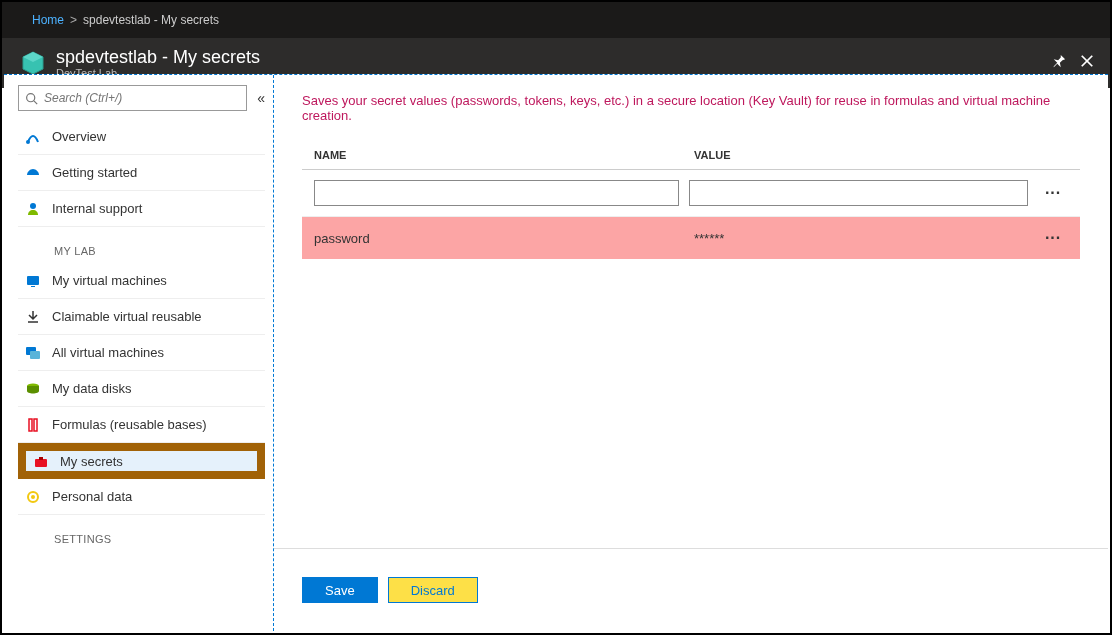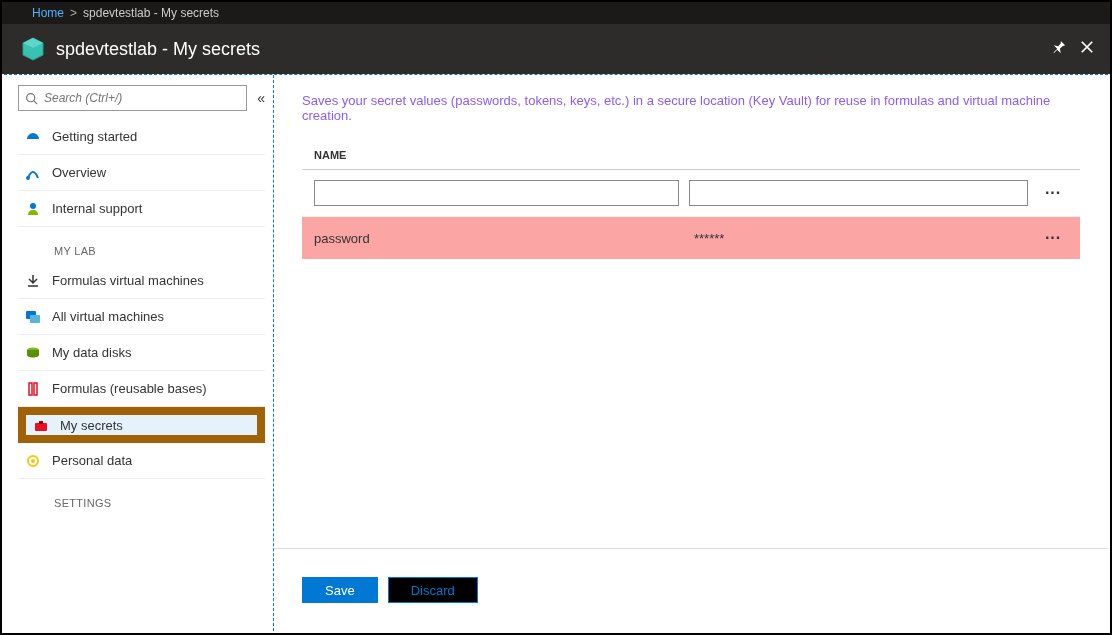--- a/index.html
+++ b/index.html
@@ -1,19 +1,19 @@
 <!DOCTYPE html>
 <html><head>
 <meta charset="utf-8">
 <style>
 * { box-sizing: border-box; margin: 0; padding: 0; font-family: "Segoe UI", Arial, sans-serif; }
 body { width: 1112px; height: 635px; background: #fff; border: 2px solid #000; overflow: hidden; position: relative; }
 
 
-.breadcrumb { background: #1b1a19; color: #ccc; font-size: 12px; padding: 4px 0 4px 30px; height: 22px; display: flex; align-items: center; }
+.breadcrumb { background: #1b1a19; color: #ccc; font-size: 12px; padding: 4px 0 4px 30px; height: 36px; display: flex; align-items: center; }
 .breadcrumb a { color: #4db2ff; text-decoration: none; }
 .breadcrumb span.sep { margin: 0 6px; color: #aaa; }
 
 
 .header { background: #2d2c2b; color: #fff; height: 50px; display: flex; align-items: center; padding: 0 16px 0 18px; }
 .header-icon { width: 26px; height: 26px; margin-right: 10px; display: flex; align-items: center; justify-content: center; }
 .header-titles { flex: 1; }
 .header-title { font-size: 18px; font-weight: 400; line-height: 20px; }
 .header-sub { font-size: 11px; color: #bbb; }
 .header-actions { display: flex; gap: 14px; align-items: center; }
@@ -29,56 +29,57 @@
 .search-box svg { margin-right: 6px; flex-shrink: 0; }
 .collapse-btn { margin-left: 10px; font-size: 14px; color: #333; cursor: pointer; }
 .nav-item { display: flex; align-items: center; height: 36px; padding: 0 6px; border-bottom: 1px solid #eee; font-size: 13px; color: #333; cursor: pointer; }
 .nav-item .nav-icon { width: 18px; height: 18px; margin-right: 10px; display: flex; align-items: center; justify-content: center; }
 .nav-item.selected { background: #e5f1fb; border: 8px solid #a16207; }
 .section-label { font-size: 11px; color: #666; text-transform: uppercase; margin: 18px 0 6px 4px; letter-spacing: 0.3px; padding-left: 32px; }
 
 
 .main { flex: 1; display: flex; flex-direction: column; position: relative; }
 .main-scroll { flex: 1; padding: 18px 28px 0 28px; overflow: auto; }
-.desc { font-size: 13px; color: #8b5cf6; margin-bottom: 18px; }
+.desc { font-size: 13px; color: #be185d; margin-bottom: 18px; }
 .table-head { display: flex; font-size: 11px; color: #333; font-weight: 600; padding: 8px 12px; border-bottom: 1px solid #ccc; text-transform: uppercase; }
 .col-name { width: 380px; }
 .col-value { flex: 1; }
 .col-act { width: 30px; text-align: center; }
 .input-row { display: flex; padding: 10px 12px; align-items: center; gap: 10px; border-bottom: 1px solid #eee; }
 .input-row input { height: 26px; border: 1px solid #888; padding: 0 6px; font-size: 13px; }
 .input-row .name-in { width: 365px; }
 .input-row .value-in { flex: 1; }
 .data-row { display: flex; padding: 12px 12px; align-items: center; background: #fca5a5; font-size: 13px; color: #333; }
 .row-action { cursor: pointer; font-weight: bold; font-size: 16px; color: #333;}
 
 
 .footer { border-top: 1px solid #ddd; padding: 28px 28px; display: flex; gap: 10px; }
 .btn { height: 26px; font-size: 13px; padding: 0 22px; cursor: pointer; border: 1px solid #0078d4; }
 .btn-primary { background: #0078d4; color: #fff; }
-.btn-secondary { background: #000000; color: #0078d4; }
+.btn-secondary { background: #fde047; color: #0078d4; }
 </style>
 </head>
 <body>
 
 <div class="breadcrumb">
   <a href="#">Home</a>
   <span class="sep">&gt;</span>
   <span>spdevtestlab - My secrets</span>
 </div>
 
 <div class="header">
   <div class="header-icon">
     <svg width="26" height="26" viewBox="0 0 26 26">
         <polygon points="13,2 23,7 23,19 13,24 3,19 3,7" fill="#37c2b1" stroke="#2a9d8f" stroke-width="1"></polygon>
         <polygon points="13,2 23,7 13,12 3,7" fill="#5cd6c8"></polygon>
       </svg>
   </div>
   <div class="header-titles">
     <div class="header-title">spdevtestlab - My secrets</div>
+    <div class="header-sub">DevTest Lab</div>
   </div>
   <div class="header-actions">
     <span class="icon-btn">
       <svg width="14" height="14" viewBox="0 0 16 16" fill="white">
           <path d="M10 1l5 5-3 1-3 3 1 5-4-4-4 4 0-1 4-4-4-4 5 1 3-3z"></path>
         </svg>
     </span>
     <span class="icon-btn">
       <svg width="14" height="14" viewBox="0 0 16 16" stroke="white" stroke-width="2">
           <line x1="2" y1="2" x2="14" y2="14"></line>
@@ -98,53 +99,62 @@
             <line x1="11" y1="11" x2="15" y2="15"></line>
           </svg>
         <span>Search (Ctrl+/)</span>
       </div>
       <span class="collapse-btn">«</span>
     </div>
 
     <div class="nav-item">
       <span class="nav-icon">
           <svg width="16" height="16" viewBox="0 0 16 16">
-            <path d="M2 10c0-3 3-6 6-6s6 3 6 6H2z" fill="#0078d4"></path>
-          </svg>
-        </span>
-      <span>Getting started</span>
-    </div>
-    <div class="nav-item">
-      <span class="nav-icon">
-          <svg width="16" height="16" viewBox="0 0 16 16">
             <path d="M3 13c2-5 4-6 5-6s3 1 5 6" fill="none" stroke="#0078d4" stroke-width="2"></path>
             <circle cx="3" cy="13" r="2" fill="#0078d4"></circle>
           </svg>
         </span>
       <span>Overview</span>
     </div>
     <div class="nav-item">
       <span class="nav-icon">
           <svg width="16" height="16" viewBox="0 0 16 16">
+            <path d="M2 10c0-3 3-6 6-6s6 3 6 6H2z" fill="#0078d4"></path>
+          </svg>
+        </span>
+      <span>Getting started</span>
+    </div>
+    <div class="nav-item">
+      <span class="nav-icon">
+          <svg width="16" height="16" viewBox="0 0 16 16">
             <circle cx="8" cy="5" r="3" fill="#0078d4"></circle>
             <path d="M3 14c0-3 2-5 5-5s5 2 5 5" fill="#7fba00"></path>
           </svg>
         </span>
       <span>Internal support</span>
     </div>
 
     <div class="section-label">MY LAB</div>
 
     <div class="nav-item">
       <span class="nav-icon">
+          <svg width="16" height="16" viewBox="0 0 16 16">
+            <rect x="2" y="3" width="12" height="9" rx="1" fill="#0078d4"></rect>
+            <rect x="6" y="13" width="4" height="1" fill="#0078d4"></rect>
+          </svg>
+        </span>
+      <span>My virtual machines</span>
+    </div>
+    <div class="nav-item">
+      <span class="nav-icon">
           <svg width="16" height="16" viewBox="0 0 16 16" fill="none" stroke="#333" stroke-width="1.5">
             <path d="M8 2v8M4 6l4 4 4-4M3 13h10"></path>
           </svg>
         </span>
-      <span>Formulas virtual machines</span>
+      <span>Claimable virtual reusable</span>
     </div>
     <div class="nav-item">
       <span class="nav-icon">
           <svg width="16" height="16" viewBox="0 0 16 16">
             <rect x="1" y="2" width="10" height="8" rx="1" fill="#0078d4"></rect>
             <rect x="5" y="6" width="10" height="8" rx="1" fill="#59b4d9"></rect>
           </svg>
         </span>
       <span>All virtual machines</span>
     </div>
@@ -188,20 +198,21 @@
     <div class="section-label">SETTINGS</div>
 
   </div>
 
   <div class="main">
     <div class="main-scroll">
       <div class="desc">Saves your secret values (passwords, tokens, keys, etc.) in a secure location (Key Vault) for reuse in formulas and virtual machine creation.</div>
 
       <div class="table-head">
         <div class="col-name">NAME</div>
+        <div class="col-value">VALUE</div>
         <div class="col-act"></div>
       </div>
 
       <div class="input-row">
         <input class="name-in" value="" style="">
         <input class="value-in" value="" style="">
         <div class="col-act row-action">···</div>
       </div>
 
       <div class="data-row">

